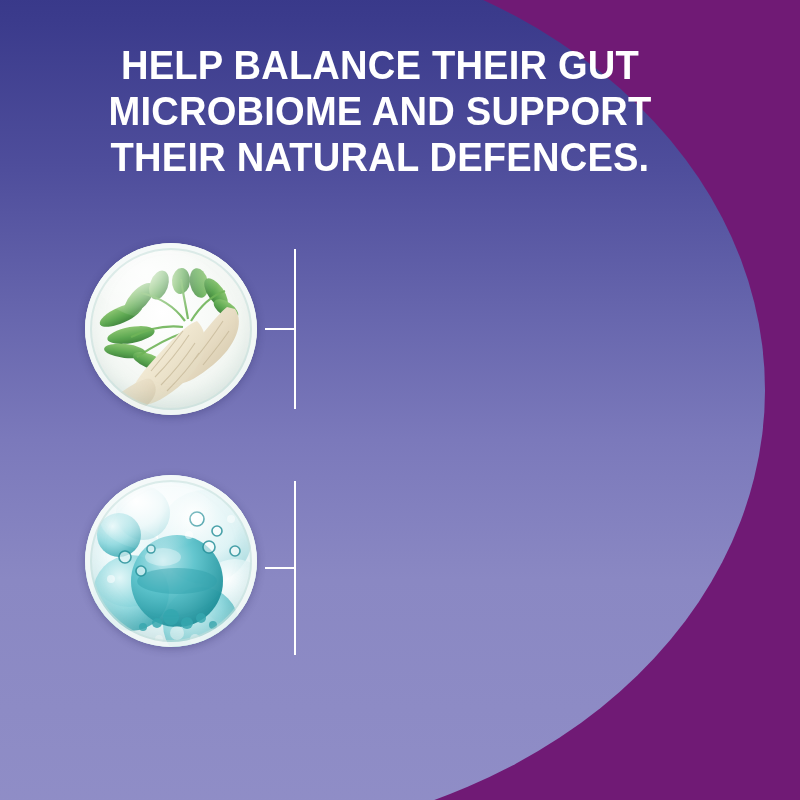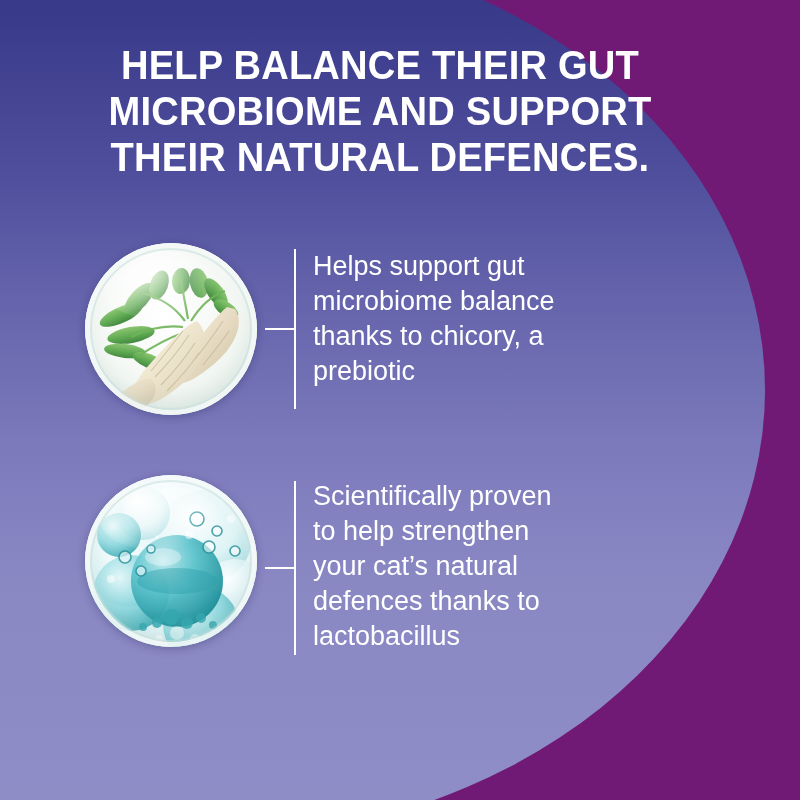--- a/index.html
+++ b/index.html
@@ -230,24 +230,20 @@
       </div>
       <div class="dish-gloss"></div>
       <div class="dish-rim"></div>
     </div>
 
     <div class="connector">
       <div class="vline"></div>
       <div class="tick"></div>
     </div>
 
-    <div class="feature-text">Helps support gut
-microbiome balance
-thanks to chicory, a
-prebiotic</div>
   </div>
 
   <div class="feature feature-2">
 
     <div class="dish dish-bubbles">
       <div class="dish-inner">
         <svg width="172" height="172" viewBox="0 0 172 172">
           <defs>
             <radialGradient id="bubBg" cx="55%" cy="38%" r="75%">
               <stop offset="0%" stop-color="#ffffff"></stop>
@@ -324,20 +320,15 @@
       </div>
       <div class="dish-gloss"></div>
       <div class="dish-rim"></div>
     </div>
 
     <div class="connector">
       <div class="vline"></div>
       <div class="tick"></div>
     </div>
 
-    <div class="feature-text">Scientifically proven
-to help strengthen
-your cat’s natural
-defences thanks to
-lactobacillus</div>
   </div>
 
 </div>
 
 </body></html>

